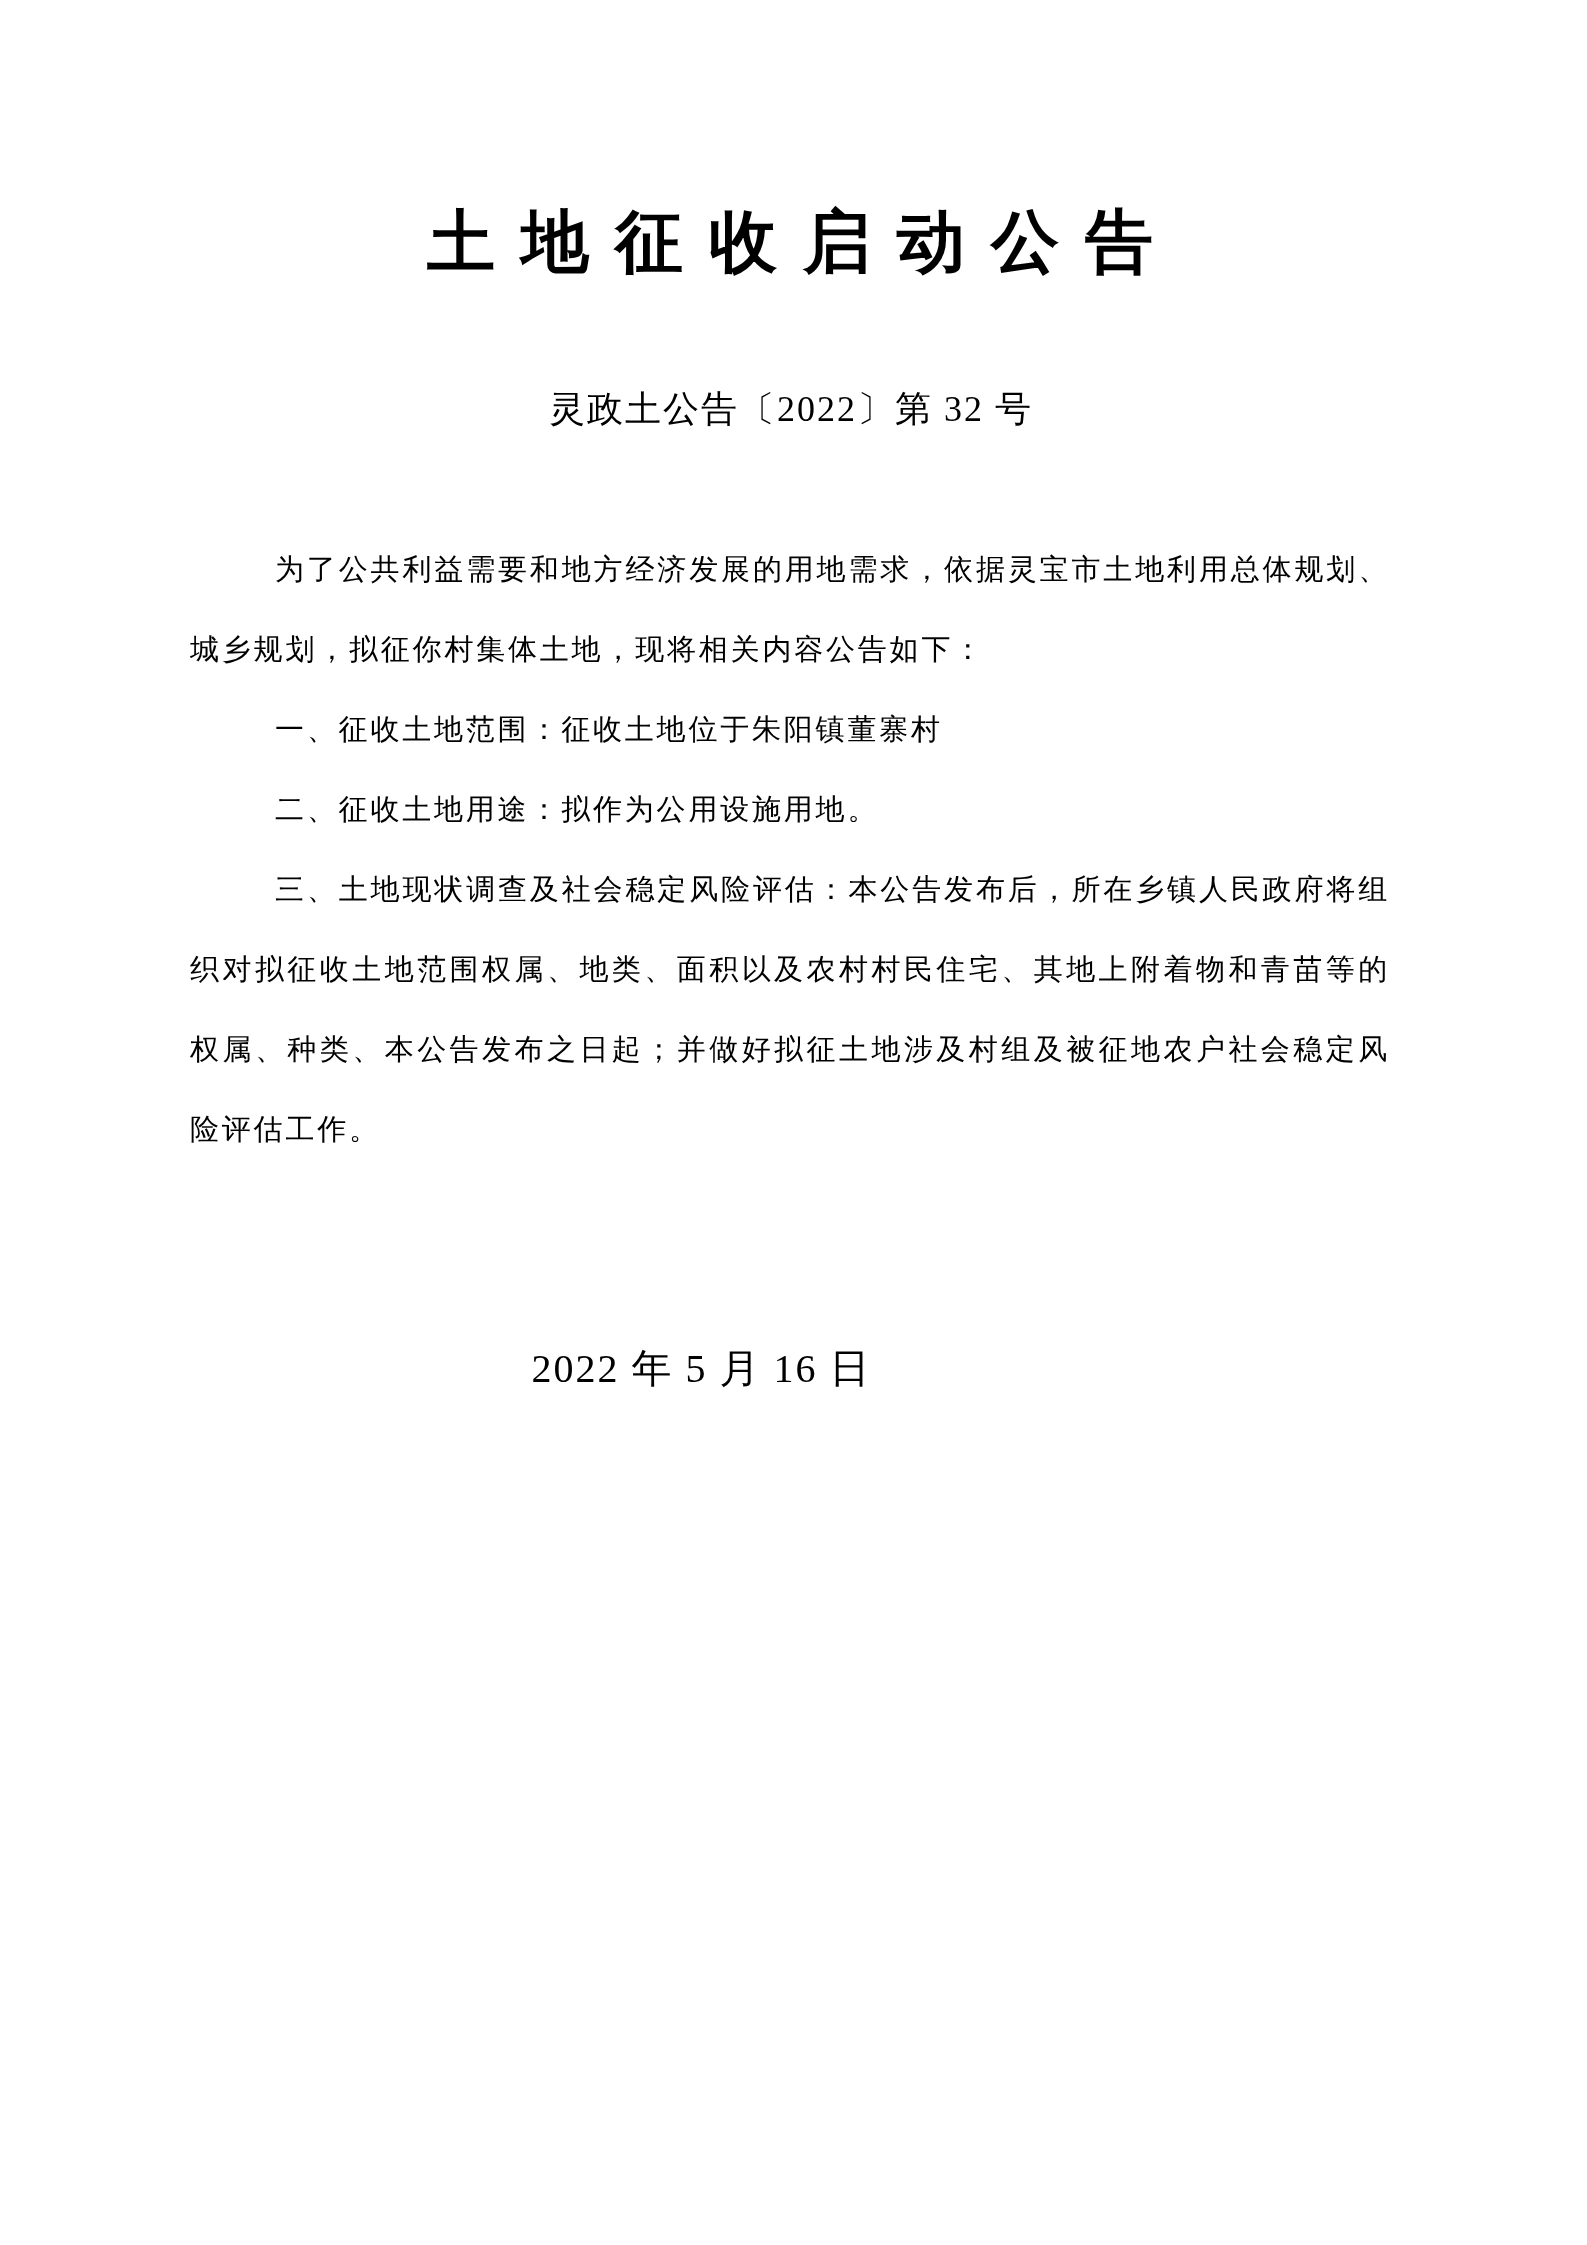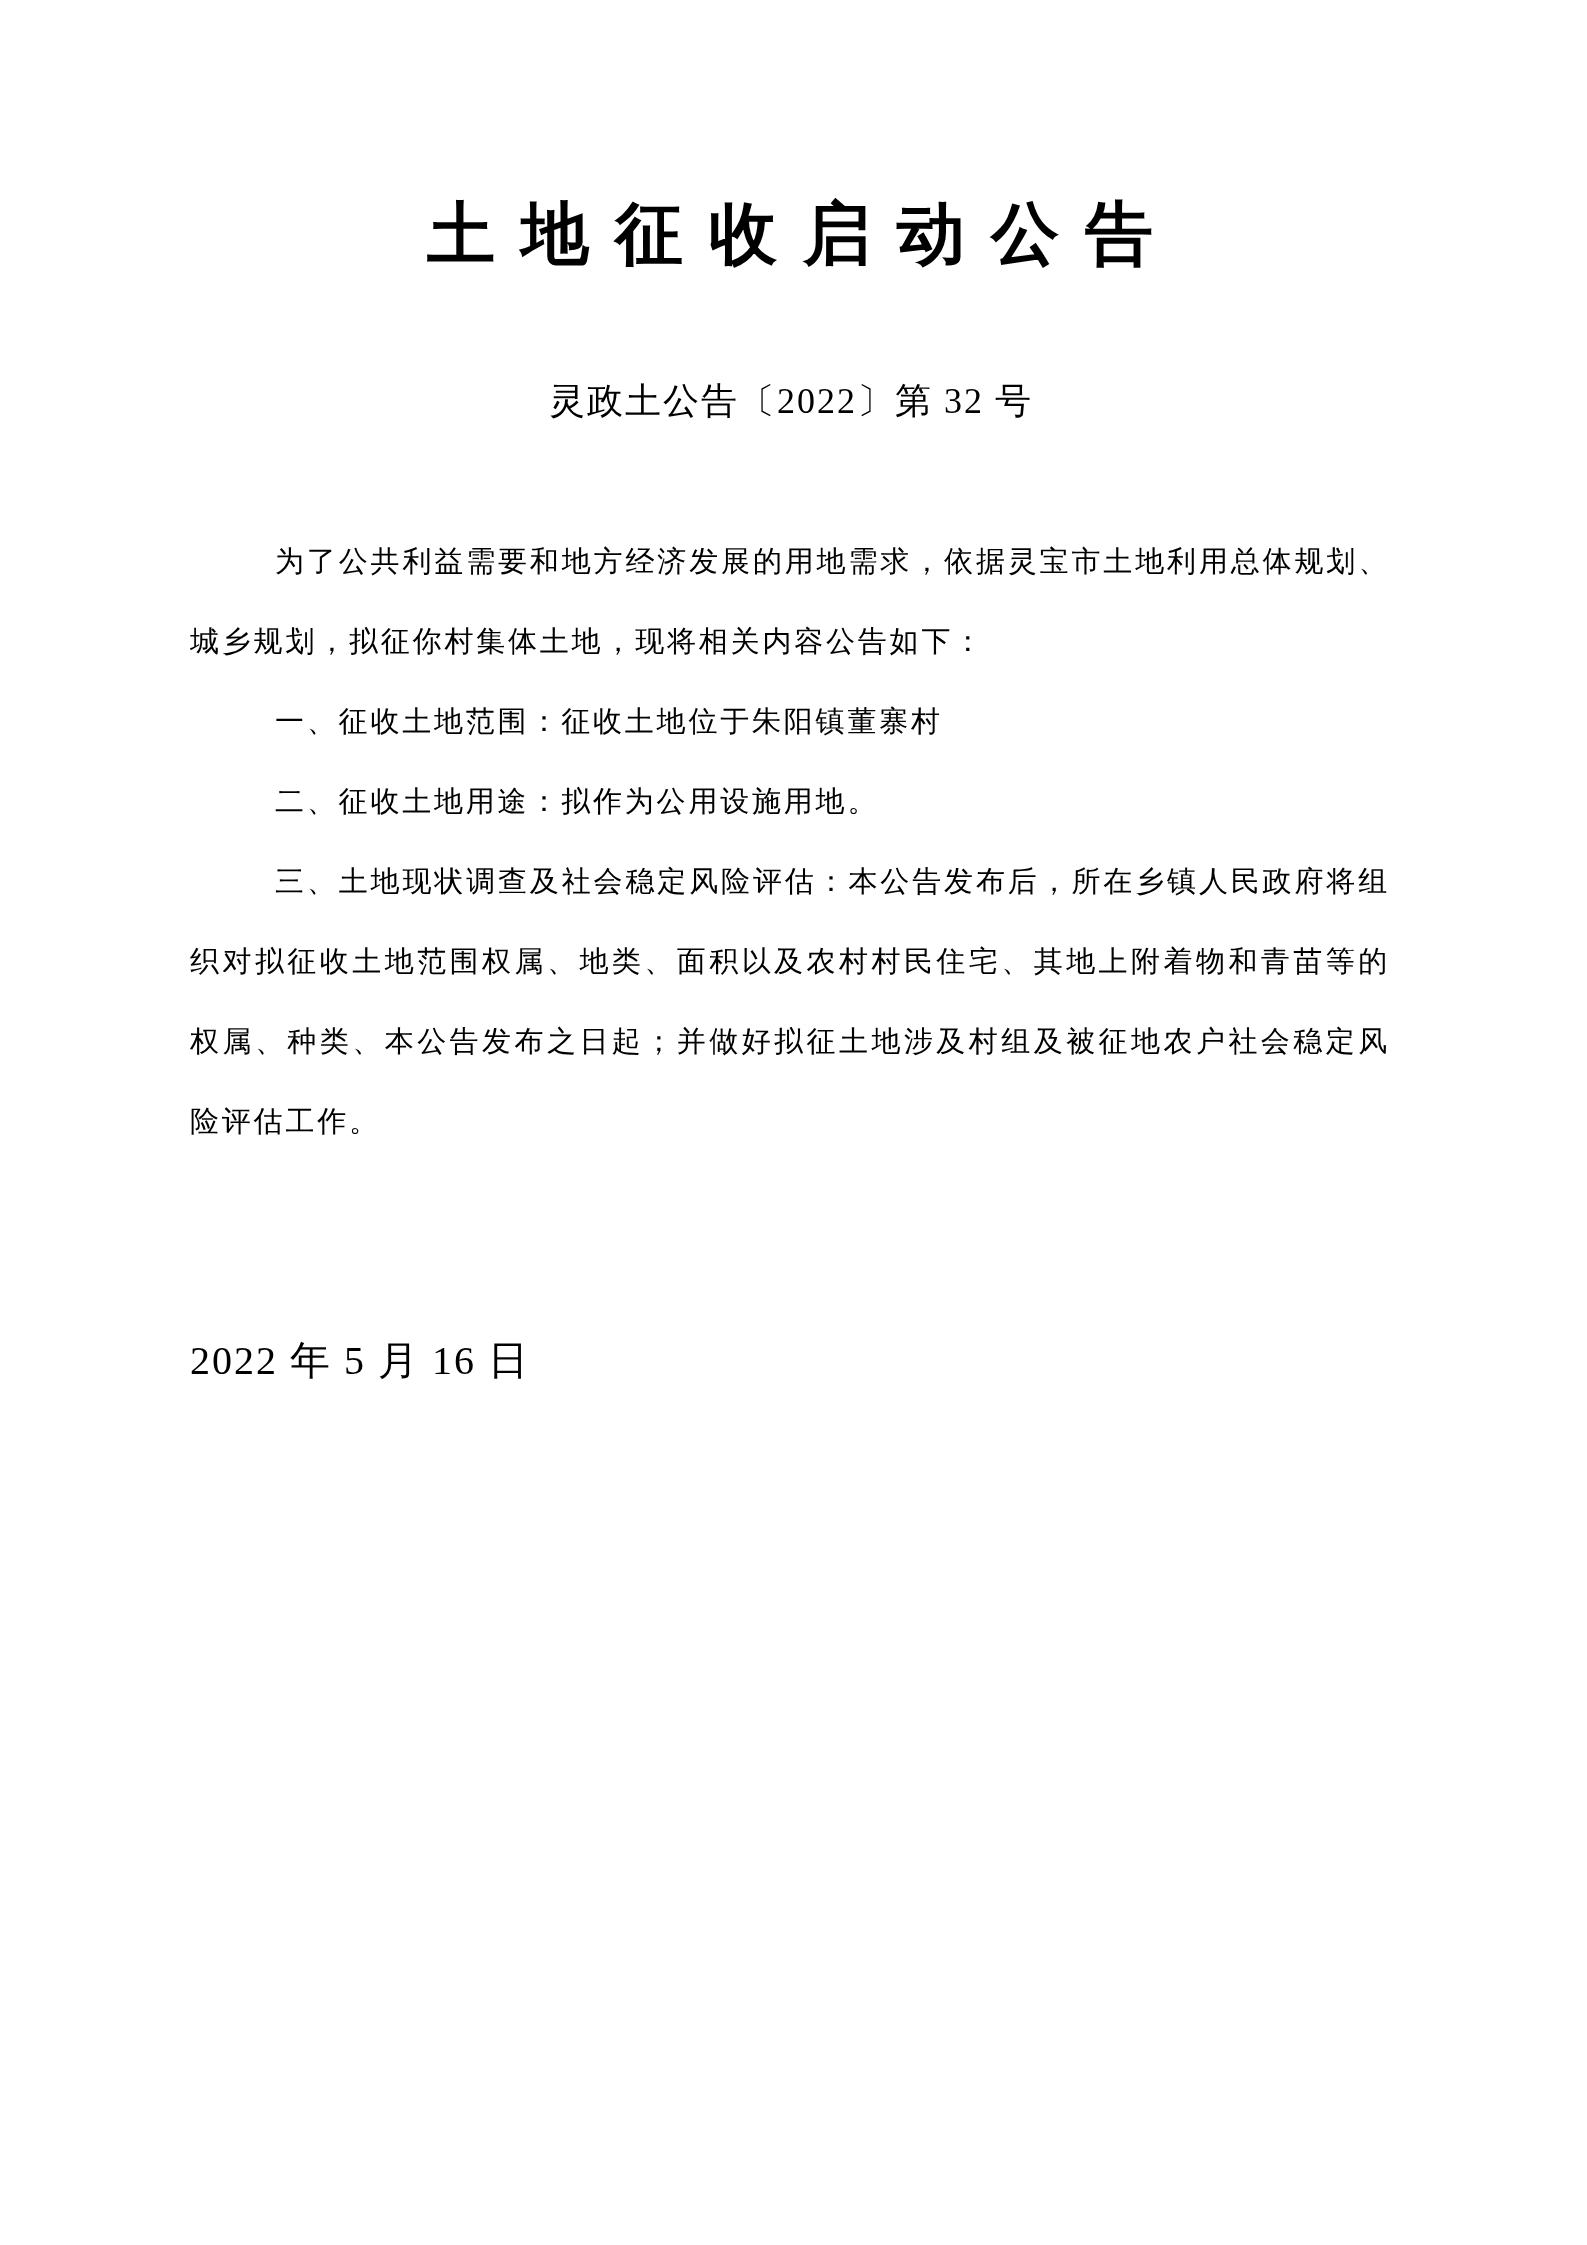--- a/index.html
+++ b/index.html
@@ -12,21 +12,21 @@
     width: 1587px;
     height: 2245px;
     background: #ffffff;
     color: #000000;
     font-family: "Liberation Serif", "DejaVu Serif", serif;
     overflow: hidden;
   }
   .content {
     position: absolute;
     left: 190px;
-    top: 4px;
+    top: 12px;
     width: 1200px;
   }
   .title {
     margin: 196px 0 0 0;
     font-size: 68px;
     font-weight: bold;
     line-height: 1;
     text-align: center;
     letter-spacing: 26px;
     text-indent: 26px; 
@@ -50,21 +50,21 @@
   .body-text p {
     margin: 0;
     padding: 0;
     text-indent: 85px;
   }
   .date-line {
     margin-top: 160px;
     font-size: 40px;
     line-height: 80px;
     letter-spacing: 2px;
-    text-align: left;
+    text-align: center;
     padding-right: 177px;
   }
 </style>
 </head>
 <body>
 
 <div class="page">
   <div class="content">
 
     <h1 class="title">土地征收启动公告</h1>

